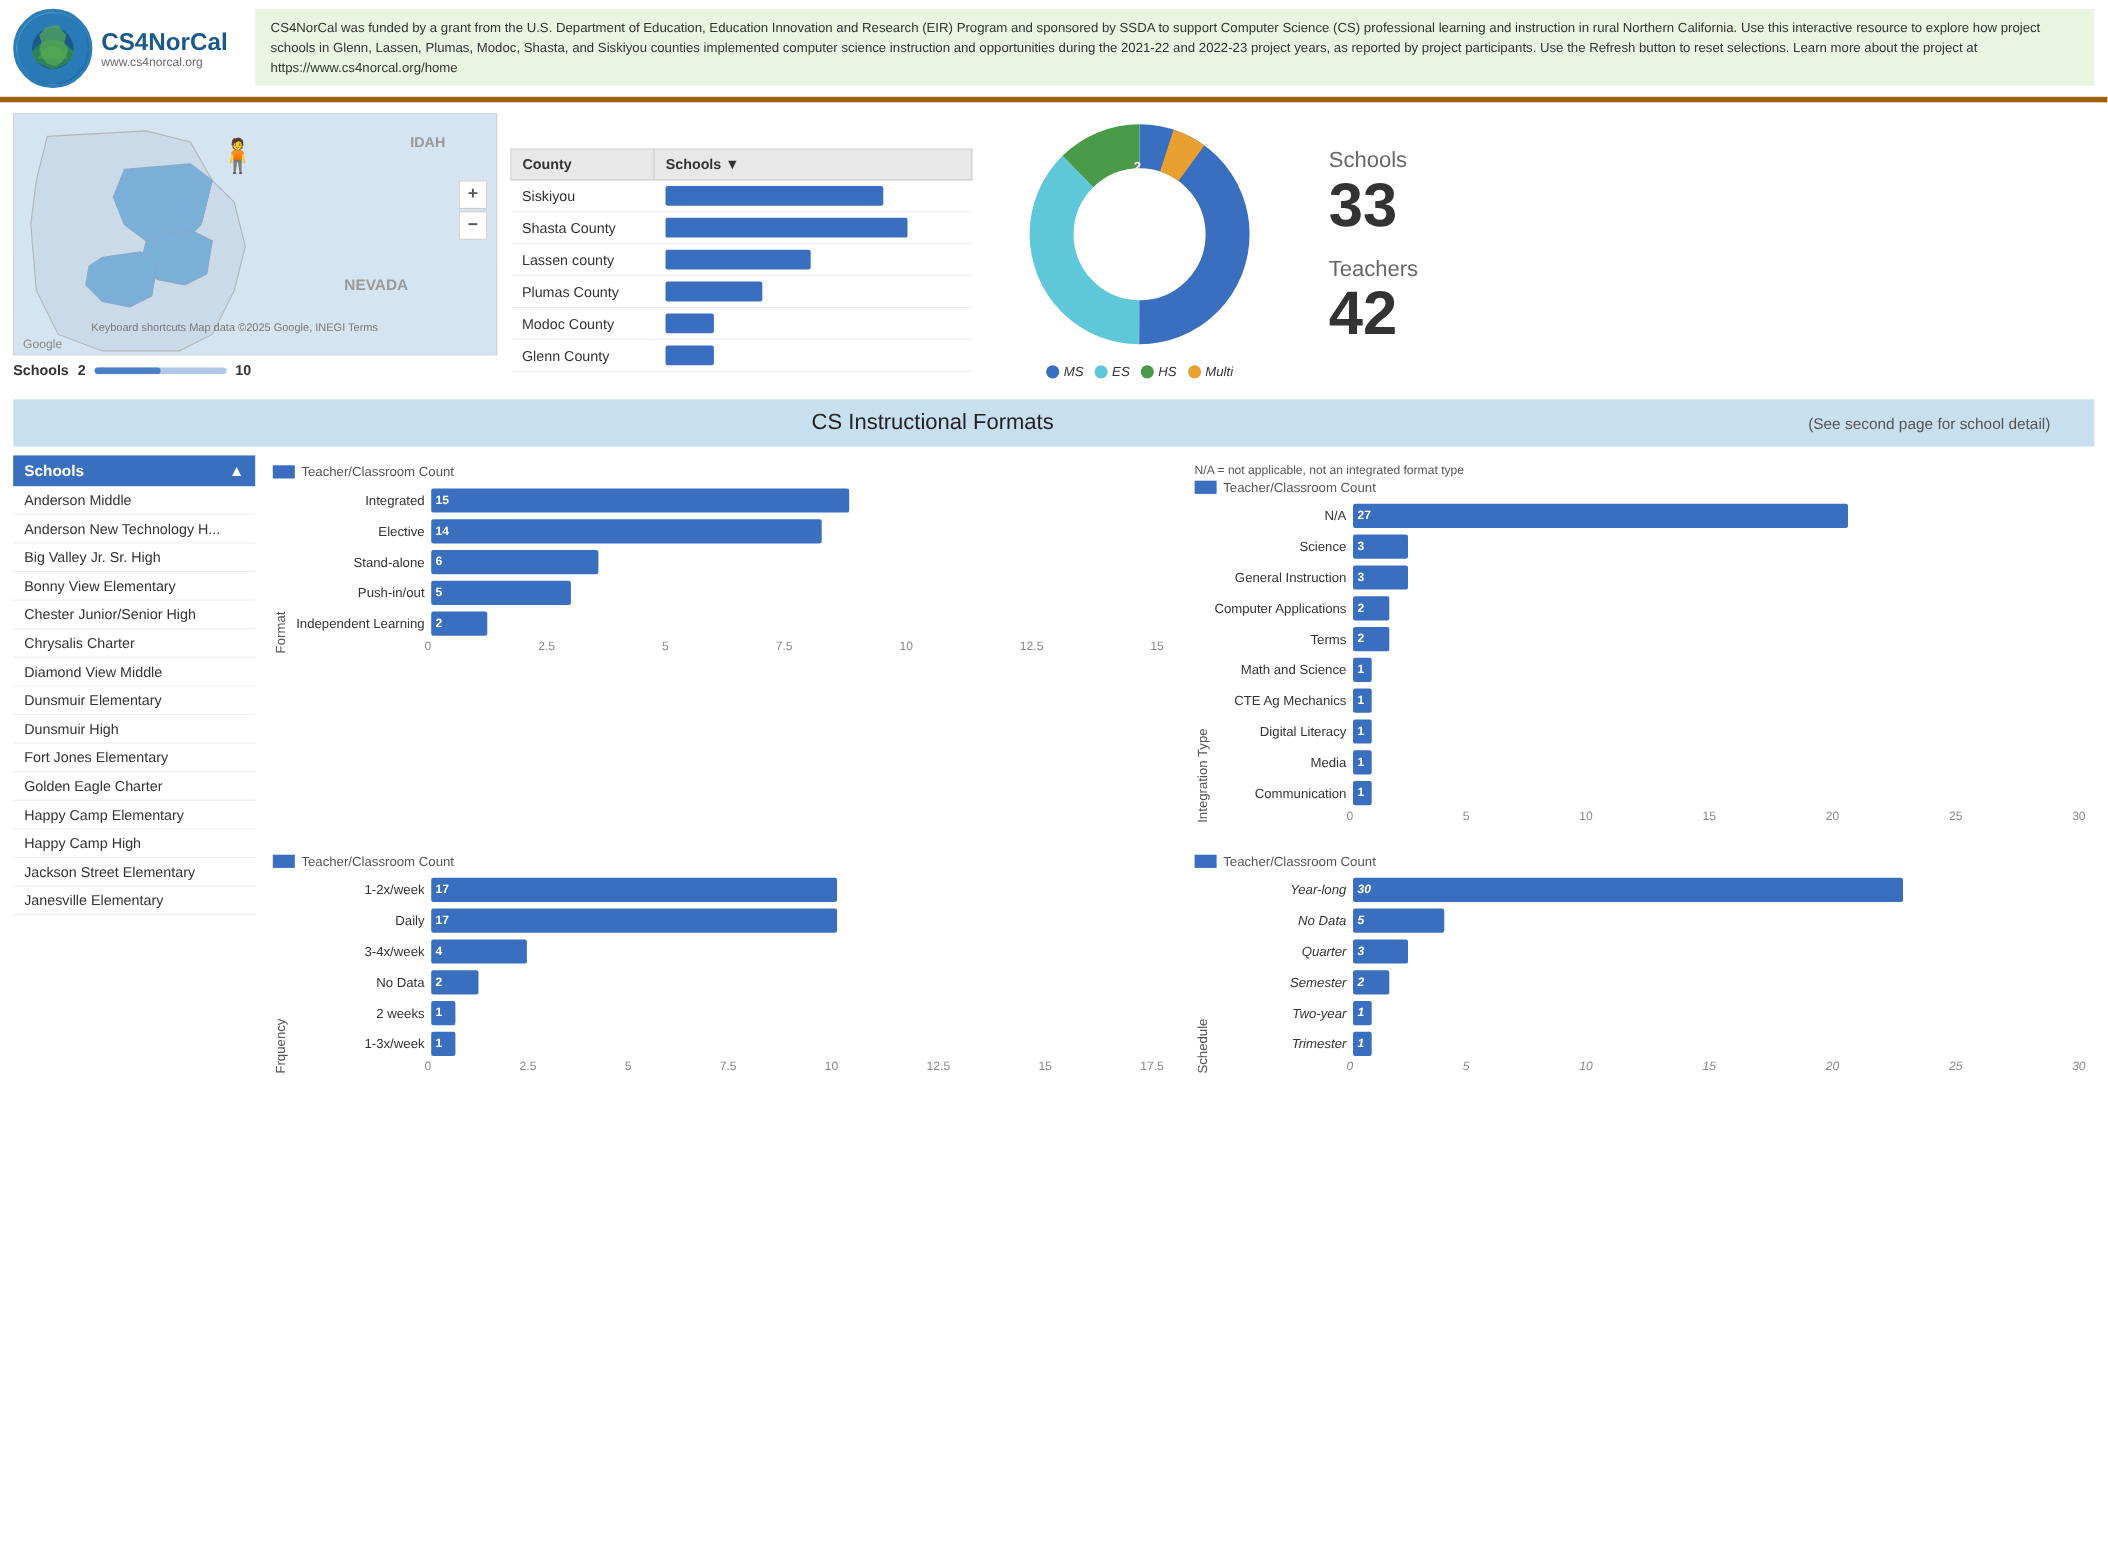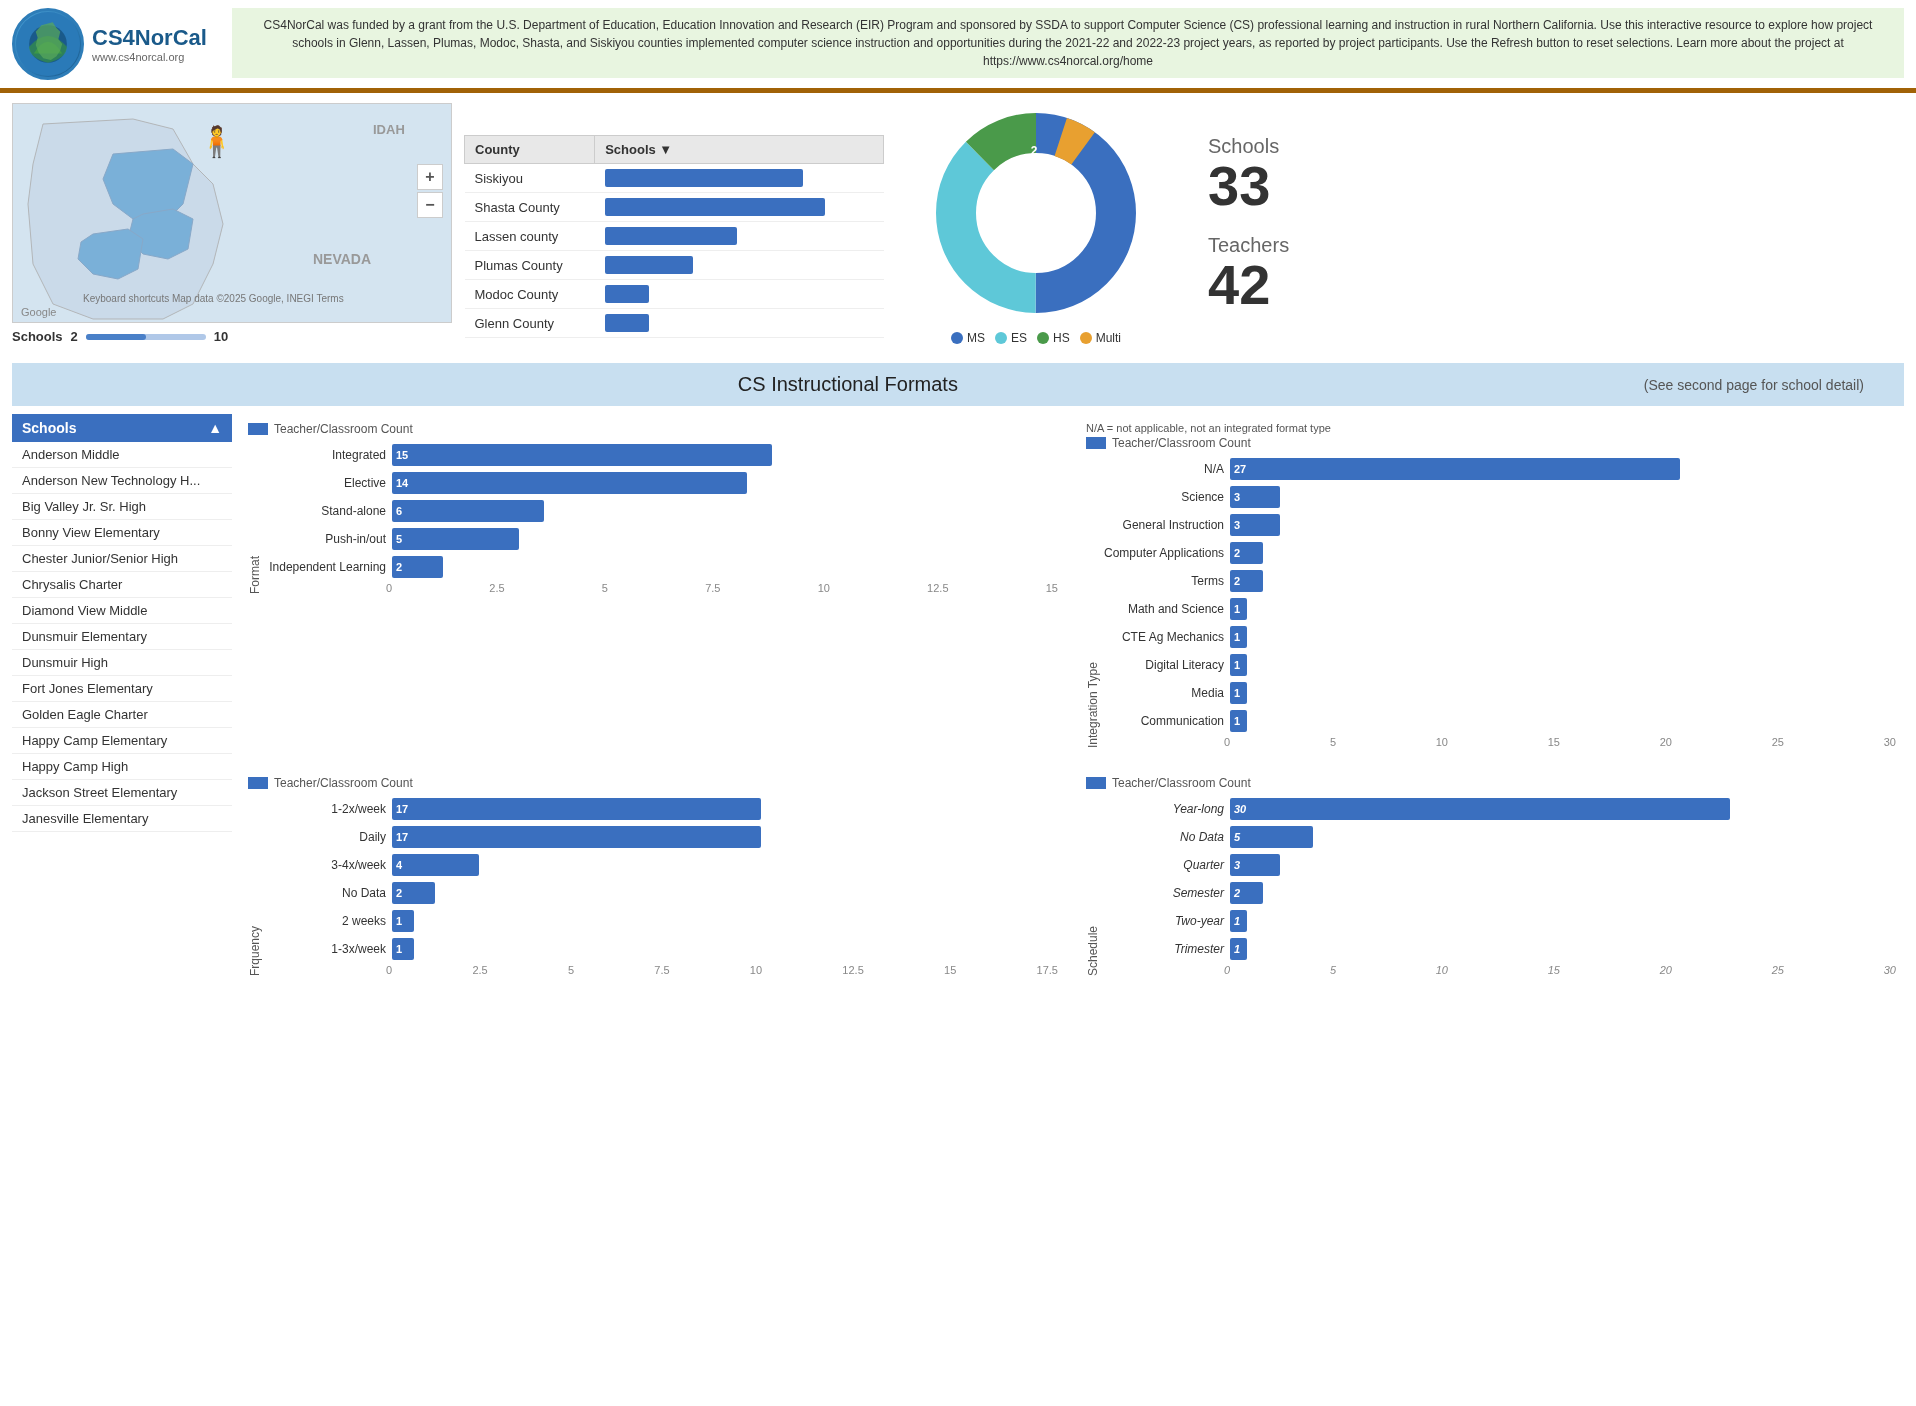--- a/index.html
+++ b/index.html
@@ -5,21 +5,21 @@
     * { box-sizing: border-box; margin: 0; padding: 0; }
     body { font-family: Arial, sans-serif; background: #fff; font-size: 13px; color: #333; width: 1916px; }
 
     
     .header { display: flex; align-items: flex-start; padding: 8px 12px; border-bottom: 5px solid #a16207; }
     .logo-area { display: flex; align-items: center; min-width: 220px; }
     .logo-circle { width: 72px; height: 72px; border-radius: 50%; background: linear-gradient(135deg, #4a9fd4 0%, #2e7db8 50%, #1a5a8a 100%); display: flex; align-items: center; justify-content: center; position: relative; overflow: hidden; border: 3px solid #2e7db8; }
     .logo-text { margin-left: 8px; }
     .logo-text .brand { font-size: 22px; font-weight: bold; color: #1a5a8a; }
     .logo-text .url { font-size: 11px; color: #666; }
-    .header-desc { background: #e8f5e0; padding: 8px 14px; font-size: 12px; color: #333; line-height: 1.5; flex: 1; text-align: center; }
+    .header-desc { background: #e8f5e0; padding: 8px 14px; font-size: 12px; color: #333; line-height: 1.5; flex: 1; }
 
     
     .map-section { display: flex; padding: 10px 12px; gap: 12px; }
     .map-container { width: 440px; min-width: 440px; background: #e8eef5; border: 1px solid #ccc; position: relative; height: 220px; }
     .map-bg { width: 100%; height: 100%; background: linear-gradient(to bottom, #d4e4f0 0%, #c8dcea 100%); position: relative; overflow: hidden; }
     .map-controls { position: absolute; right: 8px; top: 60px; display: flex; flex-direction: column; gap: 2px; }
     .map-btn { width: 26px; height: 26px; background: white; border: 1px solid #ccc; display: flex; align-items: center; justify-content: center; cursor: pointer; font-size: 16px; font-weight: bold; color: #555; }
     .map-schools-slider { display: flex; align-items: center; gap: 8px; margin-top: 6px; font-size: 13px; font-weight: bold; }
     .slider-track { width: 120px; height: 6px; background: #b0c8e8; border-radius: 3px; position: relative; }
     .slider-fill { width: 60px; height: 6px; background: #4a80c8; border-radius: 3px; }
@@ -28,21 +28,21 @@
     .county-table-container { flex: 1; max-width: 420px; margin-top: 32px; }
     .county-table { width: 100%; border-collapse: collapse; }
     .county-table th { background: #e8e8e8; padding: 6px 10px; text-align: left; font-size: 13px; font-weight: bold; border: 1px solid #ccc; }
     .county-table td { padding: 5px 10px; border-bottom: 1px solid #eee; font-size: 13px; }
     .bar-cell { display: flex; align-items: center; }
     .bar { height: 18px; background: #3a6fbf; border-radius: 2px; }
 
     
     .donut-section { display: flex; flex-direction: column; align-items: center; min-width: 280px; }
     .donut-chart { position: relative; width: 220px; height: 220px; }
-    .donut-legend { display: flex; gap: 10px; margin-top: 8px; }
+    .donut-legend { display: flex; gap: 10px; margin-top: 8px; font-style: italic; }
     .legend-item { display: flex; align-items: center; gap: 4px; font-size: 12px; }
     .legend-dot { width: 12px; height: 12px; border-radius: 50%; }
 
     
     .stats-section { display: flex; flex-direction: column; align-items: flex-start; justify-content: center; min-width: 160px; padding-left: 20px; }
     .stat-label { font-size: 20px; color: #666; }
     .stat-number { font-size: 56px; font-weight: bold; color: #333; line-height: 1; }
 
     
     .section-header { background: #c8dff0; text-align: center; padding: 10px; font-size: 20px; font-weight: normal; color: #222; margin: 8px 12px 0; display: flex; align-items: center; justify-content: space-between; padding-left: 40px; padding-right: 40px; }

